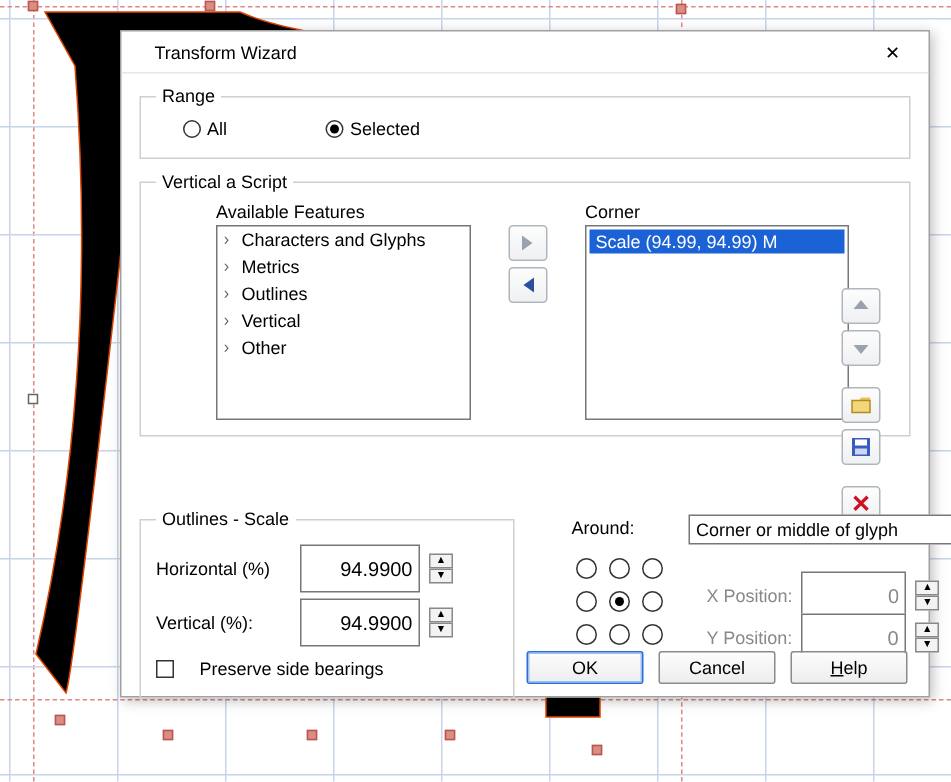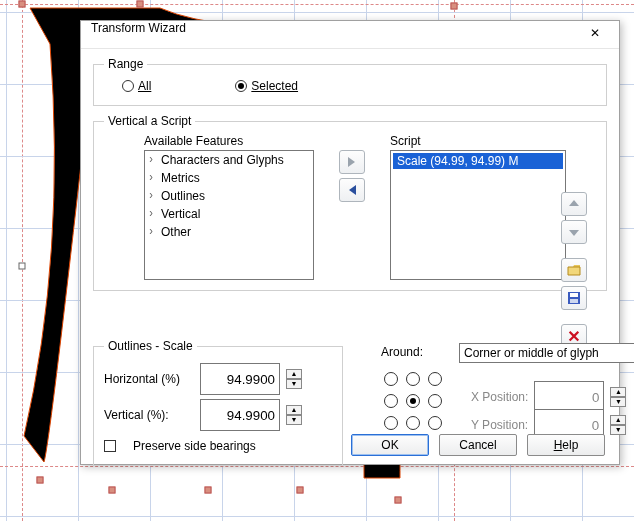--- a/index.html
+++ b/index.html
@@ -8,27 +8,27 @@
   .grid { position:absolute; inset:0; pointer-events:none; }
   .gv { position:absolute; top:0; bottom:0; border-left:1px solid #c8d4ea; }
   .gh { position:absolute; left:0; right:0; border-top:1px solid #c8d4ea; }
   .gvr { border-left:1px dashed #d88; }
   .ghr { border-top:1px dashed #d88; }
   .glyph { position:absolute; left:20px; top:4px; width:430px; height:480px; }
   .glyph-shape { fill:#000; stroke:#d40; stroke-width:1; }
   .handle { position:absolute; width:7px; height:7px; background:#fff; border:1px solid #666; transform:translate(-50%,-50%); }
   .handle.r { background:#d88f7f; border-color:#b55; }
   .dialog { position:absolute; left:80px; top:20px; width:540px; height:445px; background:#fff; border:1px solid #a0a0a0; box-shadow:2px 2px 8px rgba(0,0,0,.25); display:flex; flex-direction:column; }
-  .titlebar { height:28px; display:flex; padding:0 6px 0 10px; border-bottom:1px solid #e6e6e6; }
+  .titlebar { height:28px; display:flex; align-items:center; padding:0 6px 0 22px; border-bottom:1px solid #e6e6e6; }
   .titlebar .title { flex:1; font-size:12px; }
   .titlebar .close { width:36px; height:24px; display:flex; align-items:center; justify-content:center; cursor:pointer; }
   .body { flex:1; padding:8px 12px 12px 12px; position:relative; }
   fieldset { border:1px solid #cfcfcf; margin:0 0 8px 0; padding:6px 10px 10px 10px; }
   legend { padding:0 4px; color:#000; }
-  .range-row { display:flex; gap:84px; padding:2px 18px;text-decoration:underline; }
+  .range-row { display:flex; gap:66px; padding:2px 18px; }
   .radio { display:inline-flex; align-items:center; gap:4px; }
   .radio .dot { width:12px; height:12px; border:1px solid #333; border-radius:50%; display:inline-flex; align-items:center; justify-content:center; background:#fff; }
   .radio.checked .dot::after { content:""; width:6px; height:6px; border-radius:50%; background:#000; }
   .compose-top { display:flex; gap:24px; }
   .col-left { width:210px;padding-left:40px; }
   .col-right { flex:1; }
   .col-label { margin-bottom:2px; }
   .listbox { border:1px solid #777; background:#fff; height:130px; padding:0; overflow:auto; }
   .tree-item { padding:2px 4px 2px 16px; position:relative; white-space:nowrap; }
   .tree-item::before { content:"›"; position:absolute; left:4px; top:1px; color:#666; font-size:12px; transform:scaleX(.9); }
@@ -154,21 +154,21 @@
                 <path d="M3 2 L10 7 L3 12 Z" fill="currentColor"></path>
               </svg>
             </div>
           <div class="ico-btn">
               <svg viewBox="0 0 14 14">
                 <path d="M11 2 L4 7 L11 12 Z" fill="currentColor"></path>
               </svg>
             </div>
         </div>
         <div class="col-right">
-          <div class="col-label">Script</div>
+          <div class="col-label">Corner</div>
           <div class="script-box">
             <div class="script-line">Scale (94.99, 94.99) M</div>
           </div>
         </div>
       </div>
       <div class="right-btns">
         <div class="ico-btn disabled">
             <svg viewBox="0 0 14 14">
               <path d="M7 3 L12 9 L2 9 Z" fill="currentColor"></path>
             </svg>

